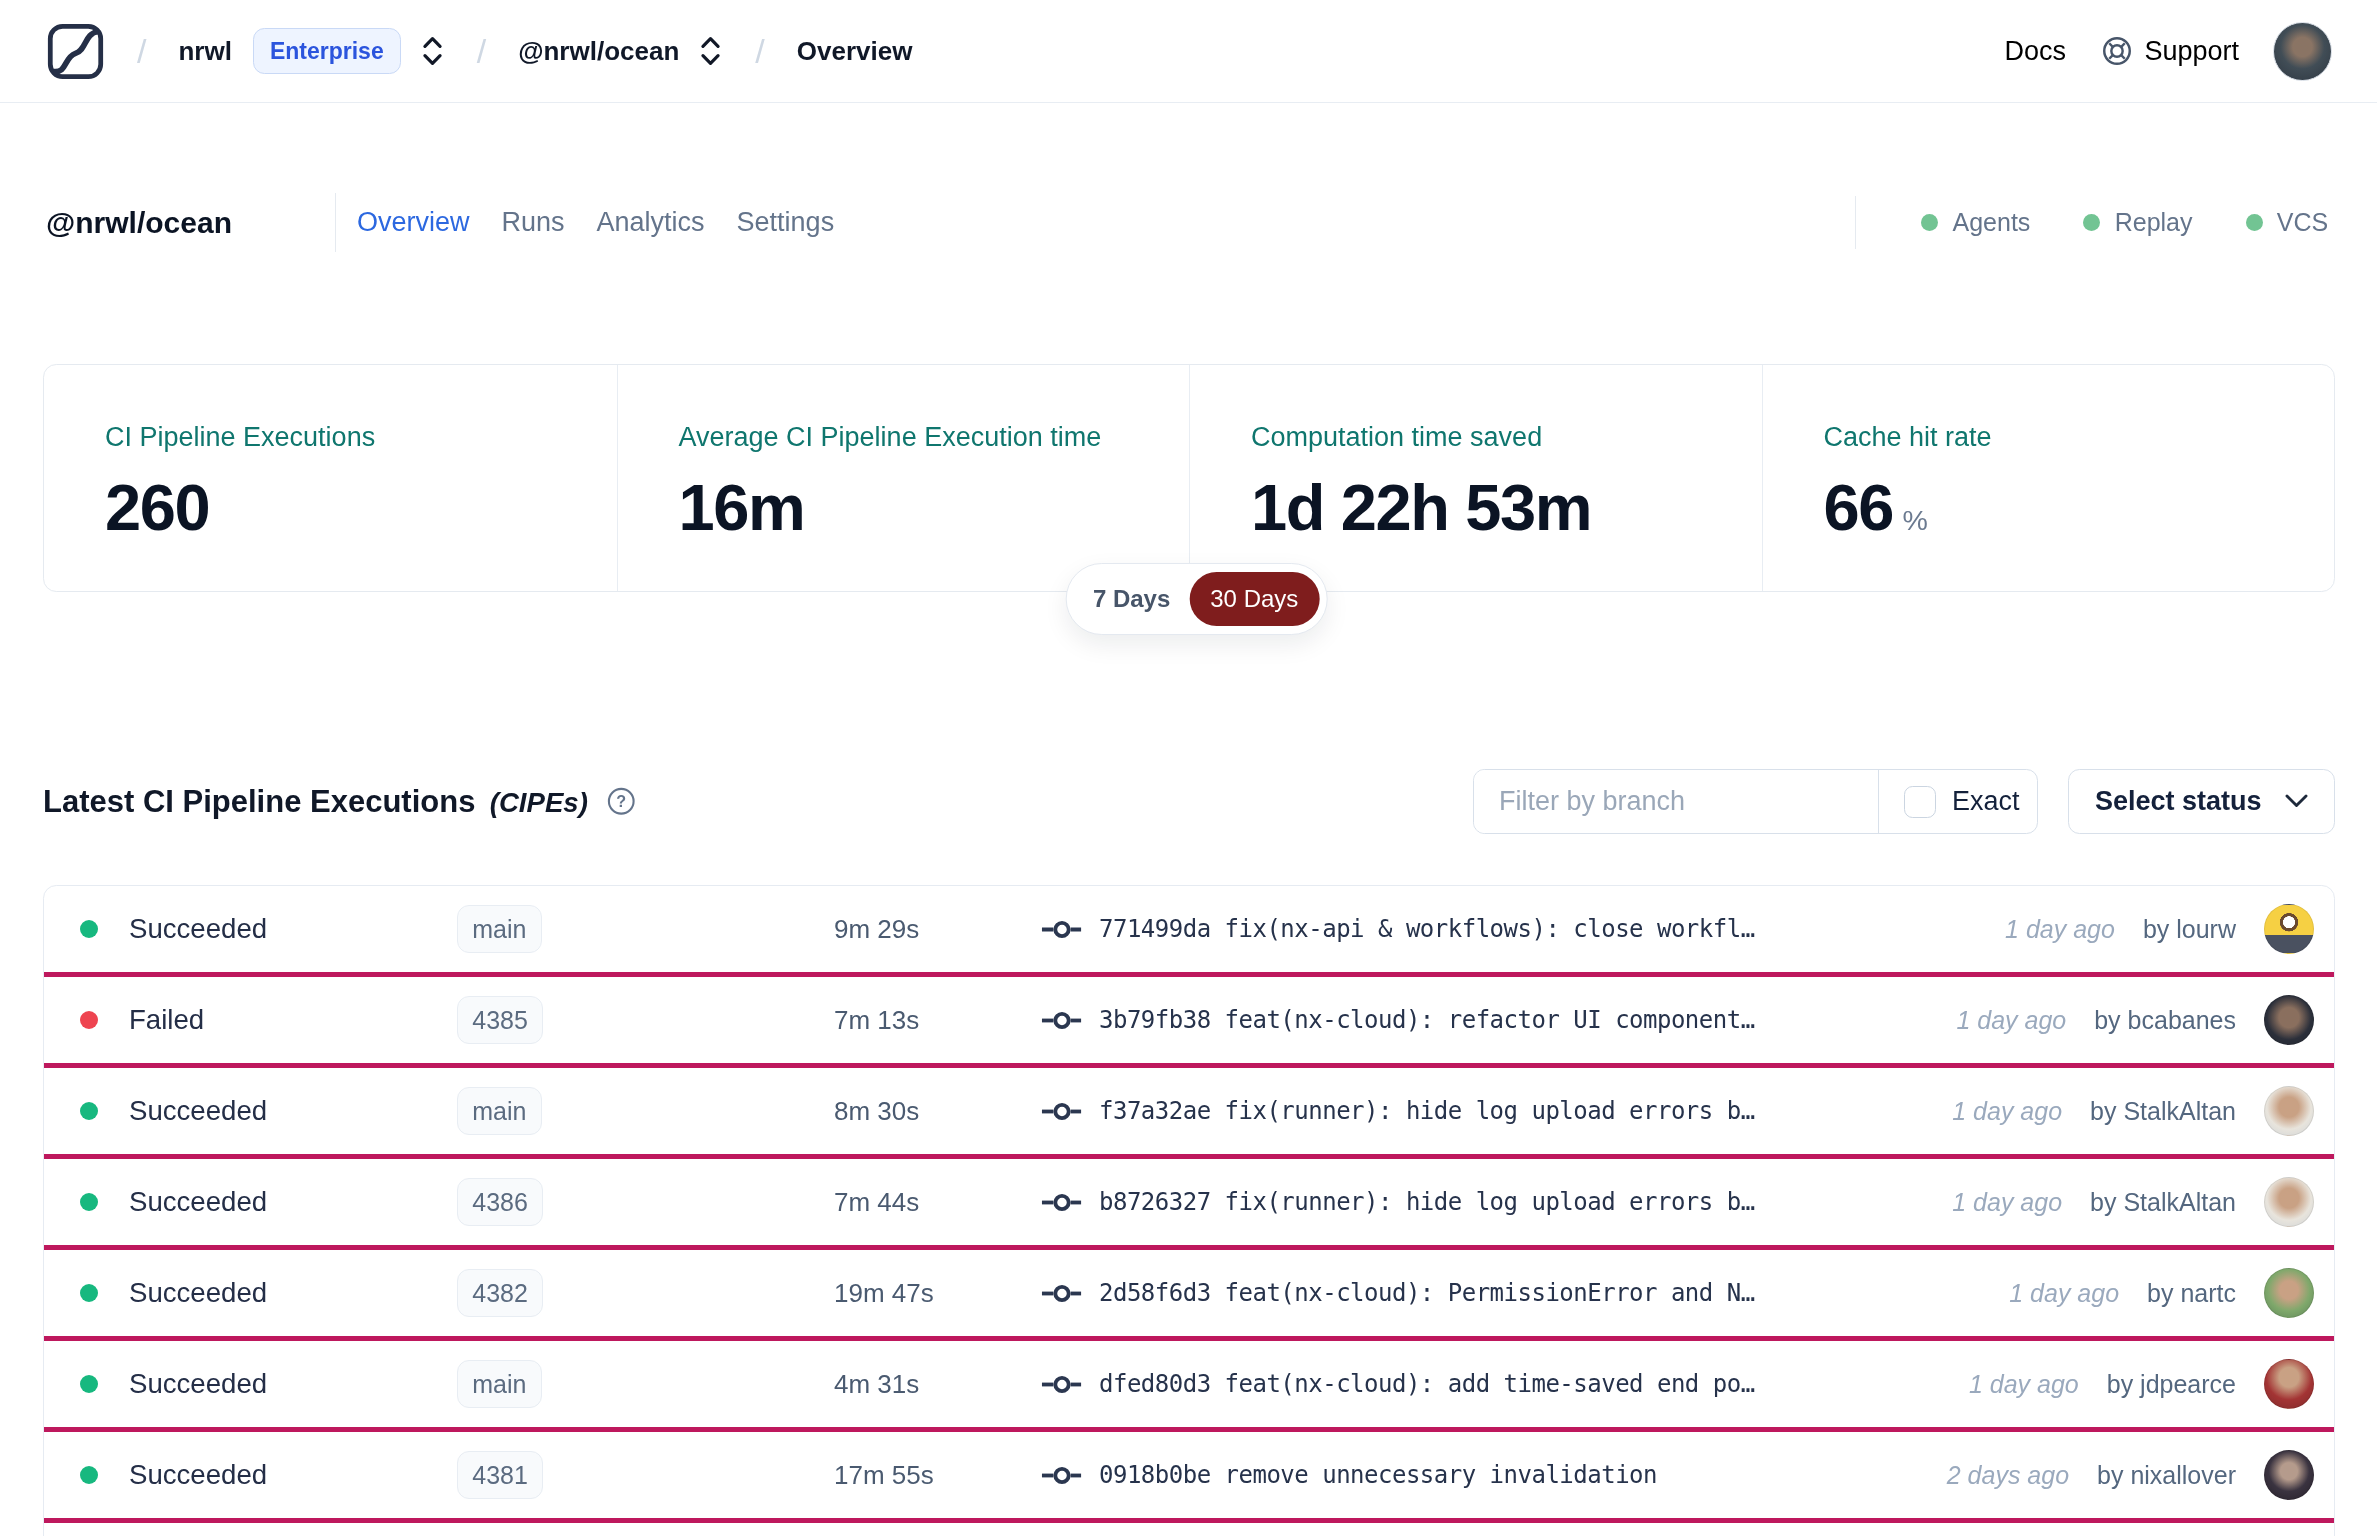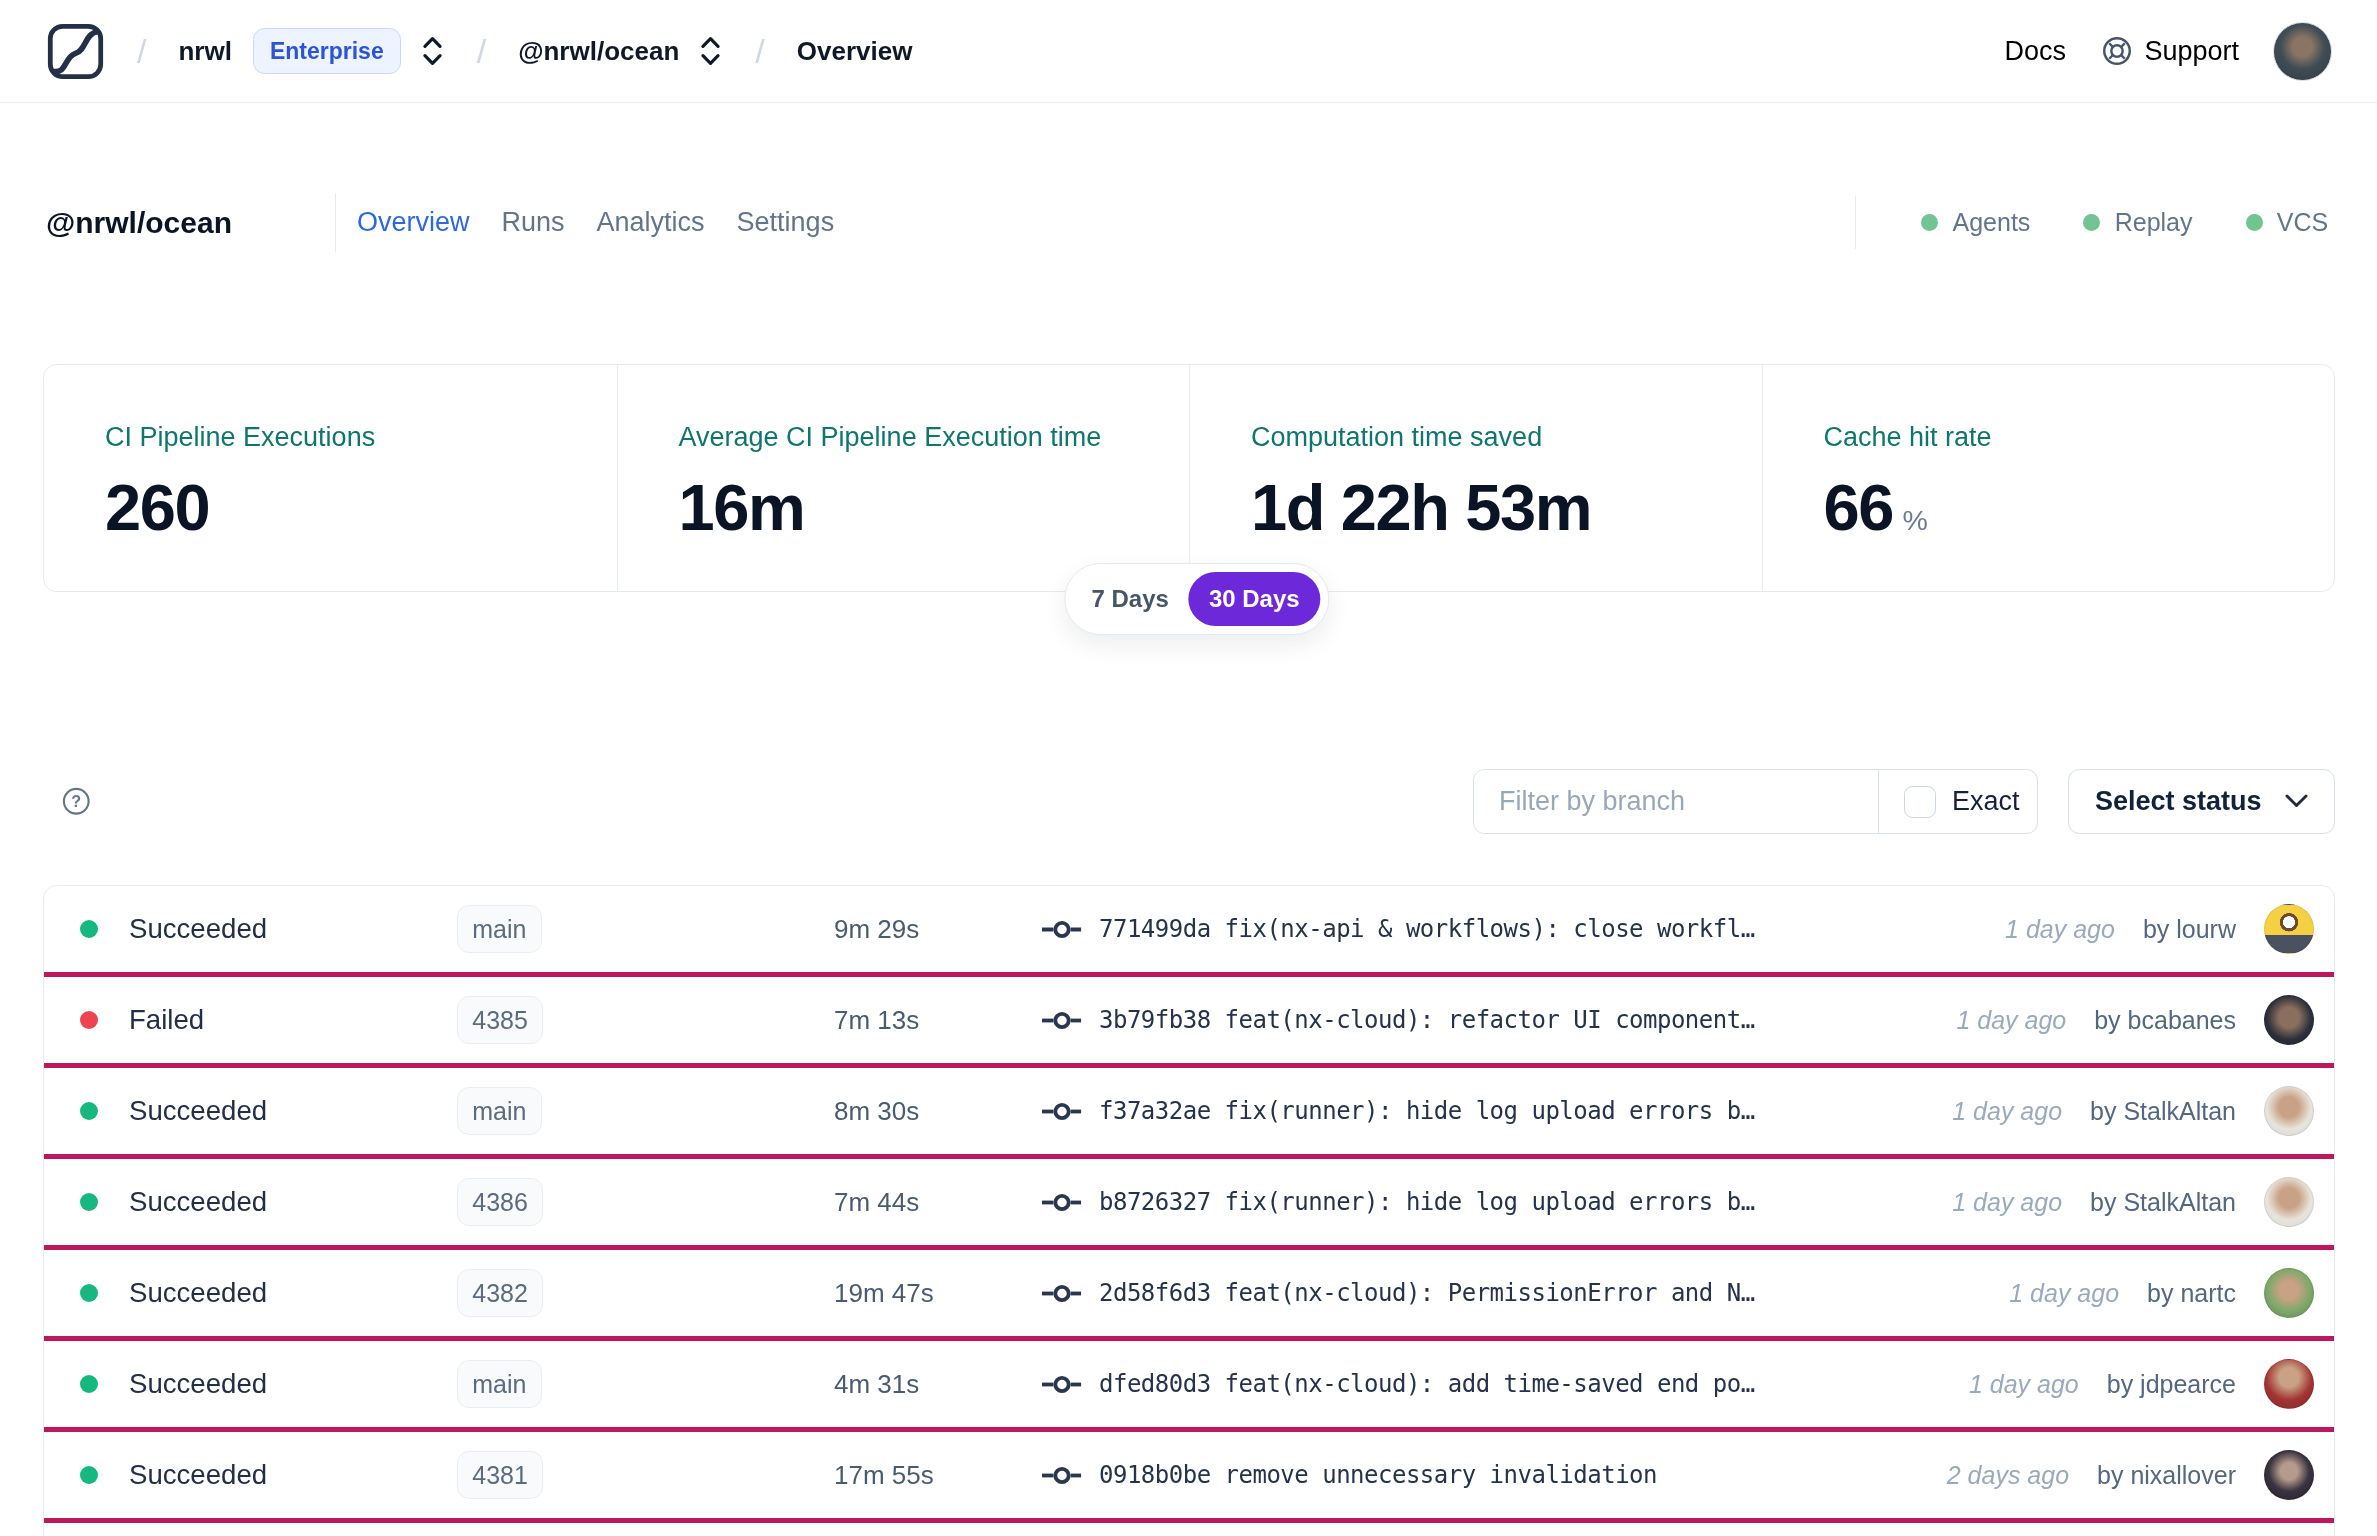--- a/index.html
+++ b/index.html
@@ -46,21 +46,21 @@
   .stat { padding:57px 38px 0 61px; border-left:1px solid #e8edf3; }
   .stat:first-child { border-left:none; }
   .stat-label { font-size:27px; color:#0f766e; }
   .stat-value { margin-top:17px; font-size:65px; font-weight:800; color:#0b1424; letter-spacing:-1.4px; }
   .stat-suffix { font-size:28.5px; font-weight:500; color:#6b7a90; margin-left:9.5px; letter-spacing:0; }
 
   .range-toggle { position:absolute; left:calc(50% + 7.6px); transform:translateX(-50%); bottom:-44px;
     background:#fff; border:1px solid #e4e9f0; border-radius:950px; padding:7.6px;
     display:flex; align-items:center; box-shadow:0 9.5px 25px rgba(15,23,42,.08);justify-content:flex-end; }
   .range-opt { font-size:24px; font-weight:600; color:#475569; padding:11.4px 19px; cursor:pointer; white-space:nowrap; }
-  .range-opt.active { background:#6d28d9; color:#fff; border-radius:950px; padding:13.3px 21px; font-weight:700; }
+  .range-opt.active { background:#7f1d1d; color:#fff; border-radius:950px; padding:13.3px 21px; font-weight:400; }
 
   
   .section-row { display:flex; align-items:center; margin:177px 43px 0; height:65px; }
   .section-title { display:flex; align-items:baseline; gap:14.3px; }
   .st-main { font-size:31px; font-weight:700; color:#101828; }
   .st-suffix { font-size:27.6px; font-weight:600; font-style:italic; color:#101828; }
   .help { margin-left:19px; align-self:center; display:flex; cursor:pointer; }
   .filters { margin-left:auto; display:flex; align-items:center; gap:30px; }
   .filter-group { display:flex; align-items:stretch; width:565px; height:65px; border:1px solid #d8e0ea; border-radius:11.4px; background:#fff; overflow:hidden; }
   .filter-input { flex:1; border:none; outline:none; padding:0 25px; font-size:27px; font-family:"Liberation Sans",sans-serif; color:#334155; border-right:1px solid #d8e0ea; }
@@ -189,20 +189,24 @@
     <div class="stat-label">Cache hit rate</div>
     <div class="stat-value"><span>66</span><span class="stat-suffix">%</span></div>
   </div>
   <div class="range-toggle">
     <span class="range-opt">7 Days</span>
     <span class="range-opt active">30 Days</span>
   </div>
 </div>
 
 <div class="section-row">
+  <div class="section-title">
+    <span class="st-main">Latest CI Pipeline Executions</span>
+    <span class="st-suffix">(CIPEs)</span>
+  </div>
   <span class="help">
     <svg width="28.5" height="28.5" viewBox="0 0 30 30" fill="none">
       <circle cx="15" cy="15" r="13" stroke="#64748b" stroke-width="2.2"></circle>
       <text x="15" y="21" text-anchor="middle" font-family="Liberation Sans, sans-serif" font-size="17" font-weight="700" fill="#64748b">?</text>
     </svg>
   </span>
   <div class="filters">
     <div class="filter-group">
       <input class="filter-input" type="text" placeholder="Filter by branch" style="">
       <span class="exact">

